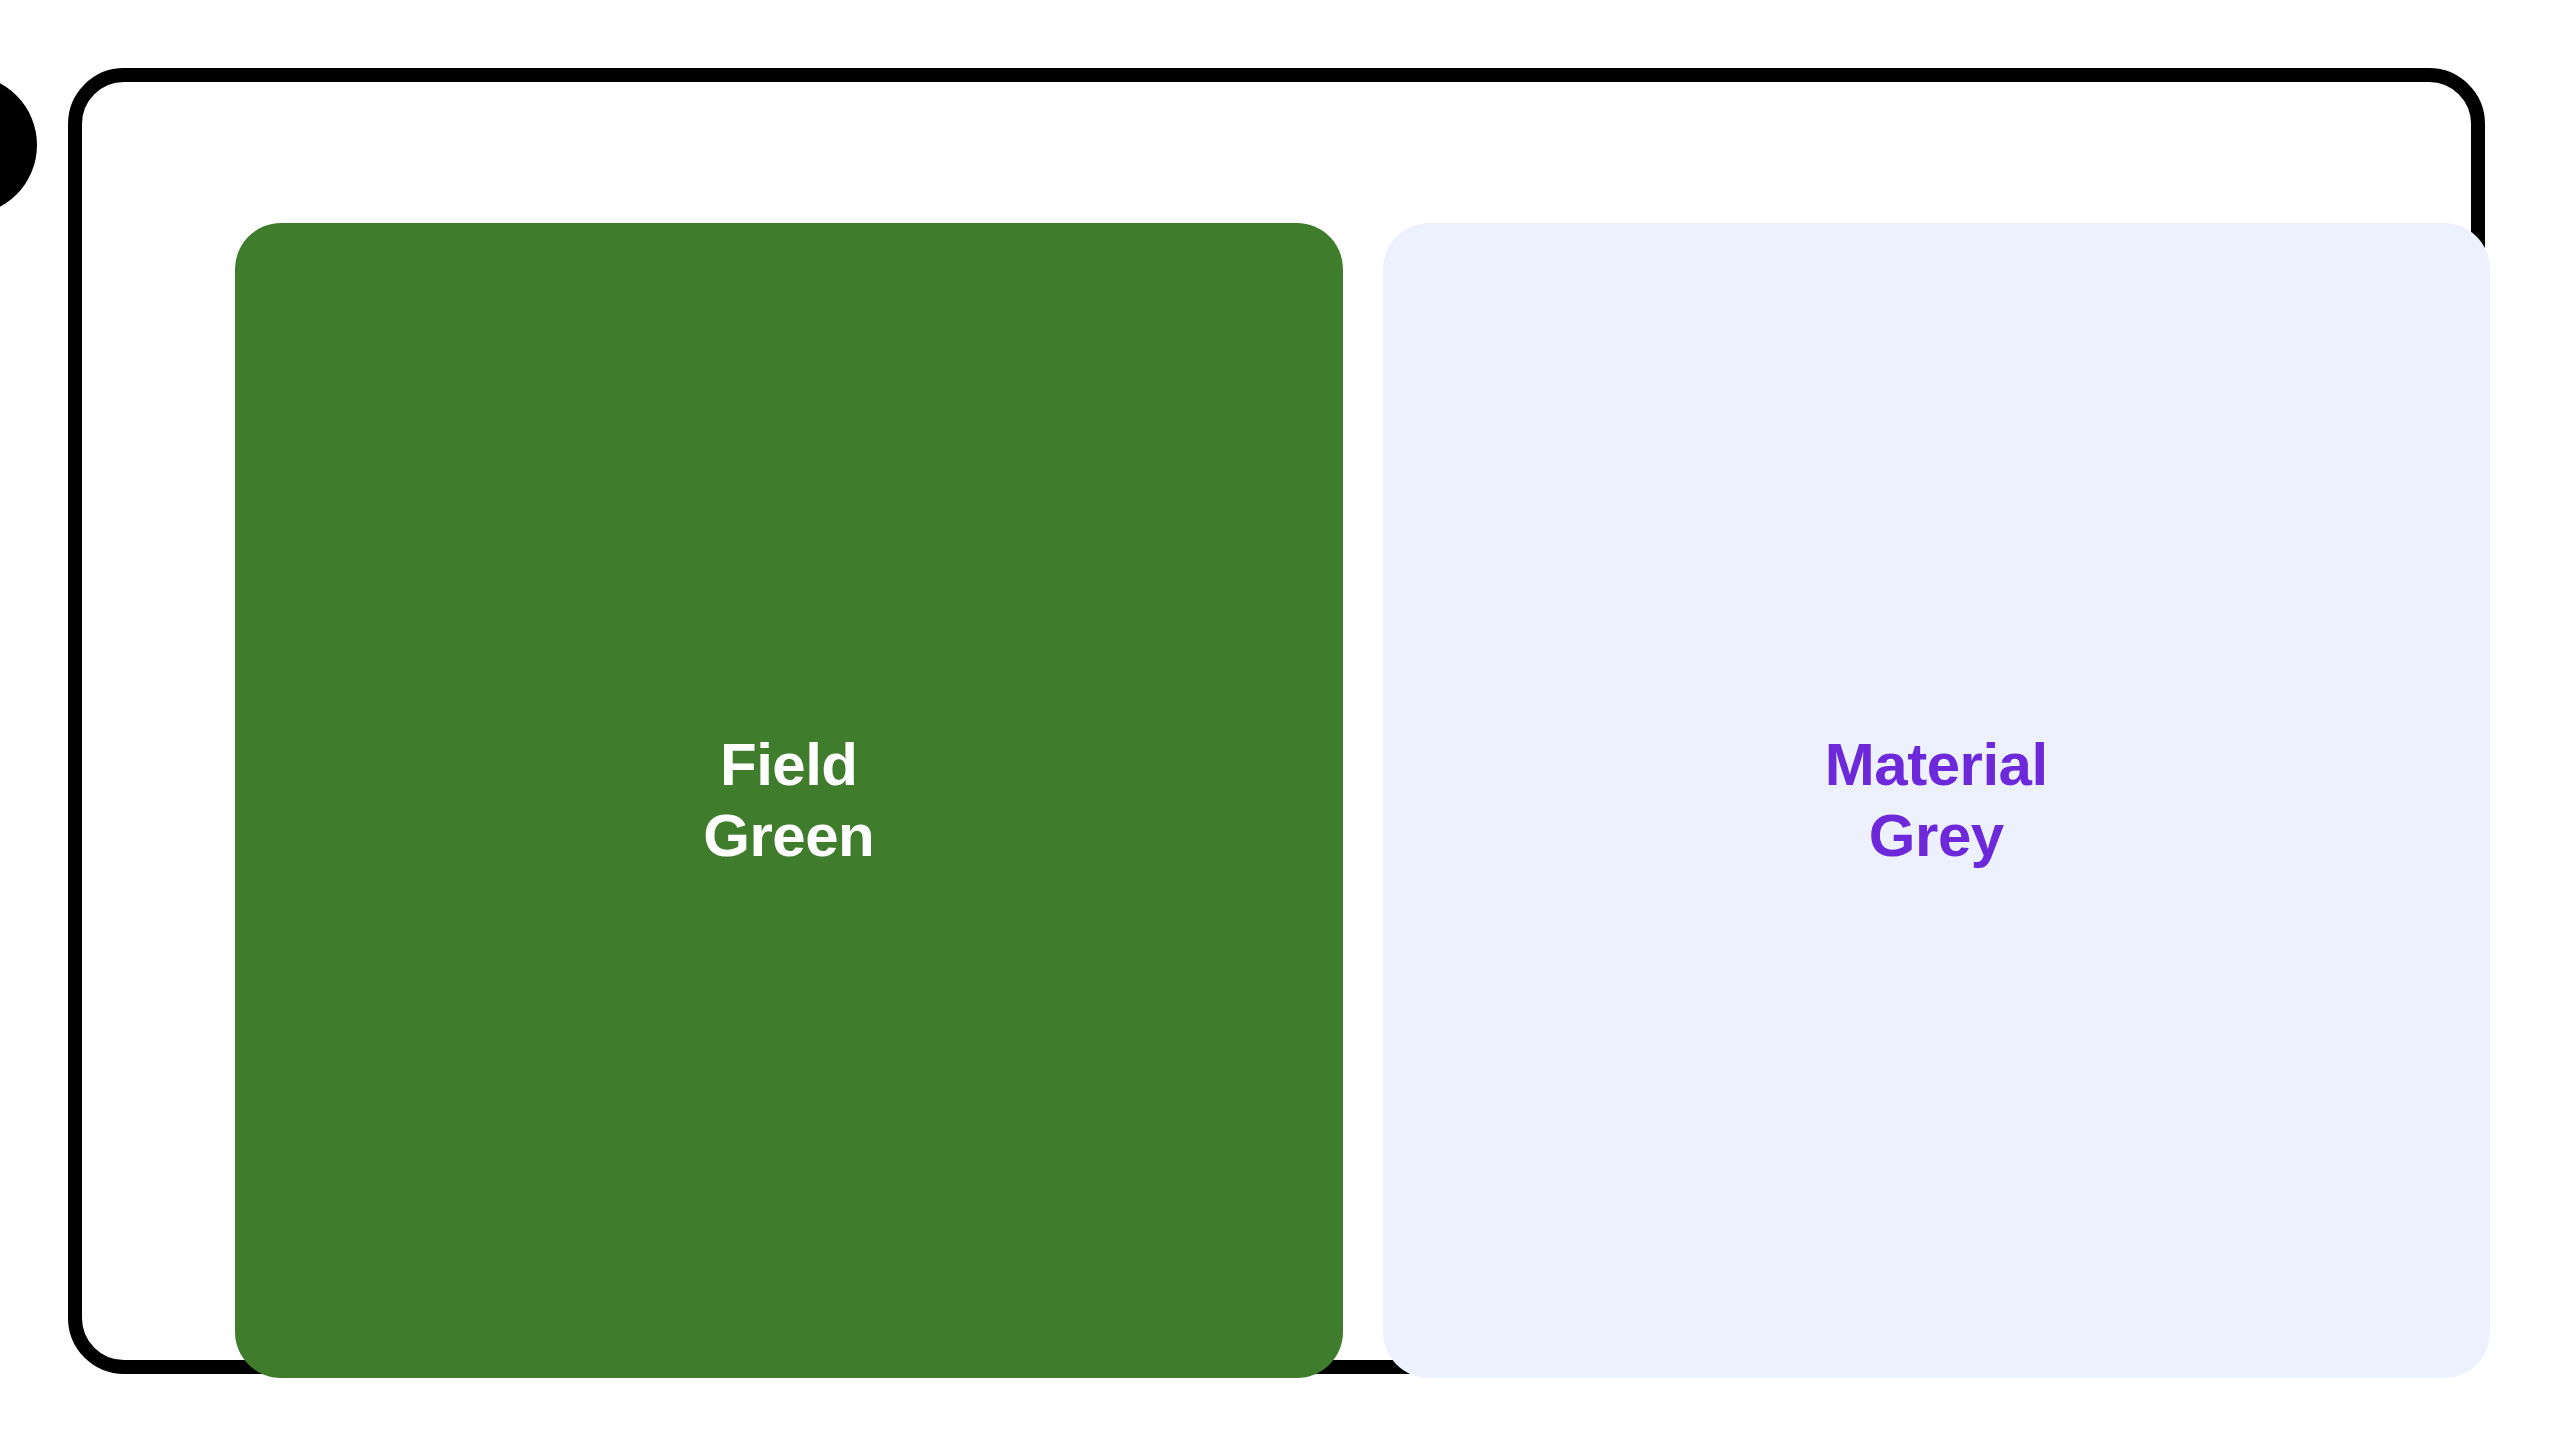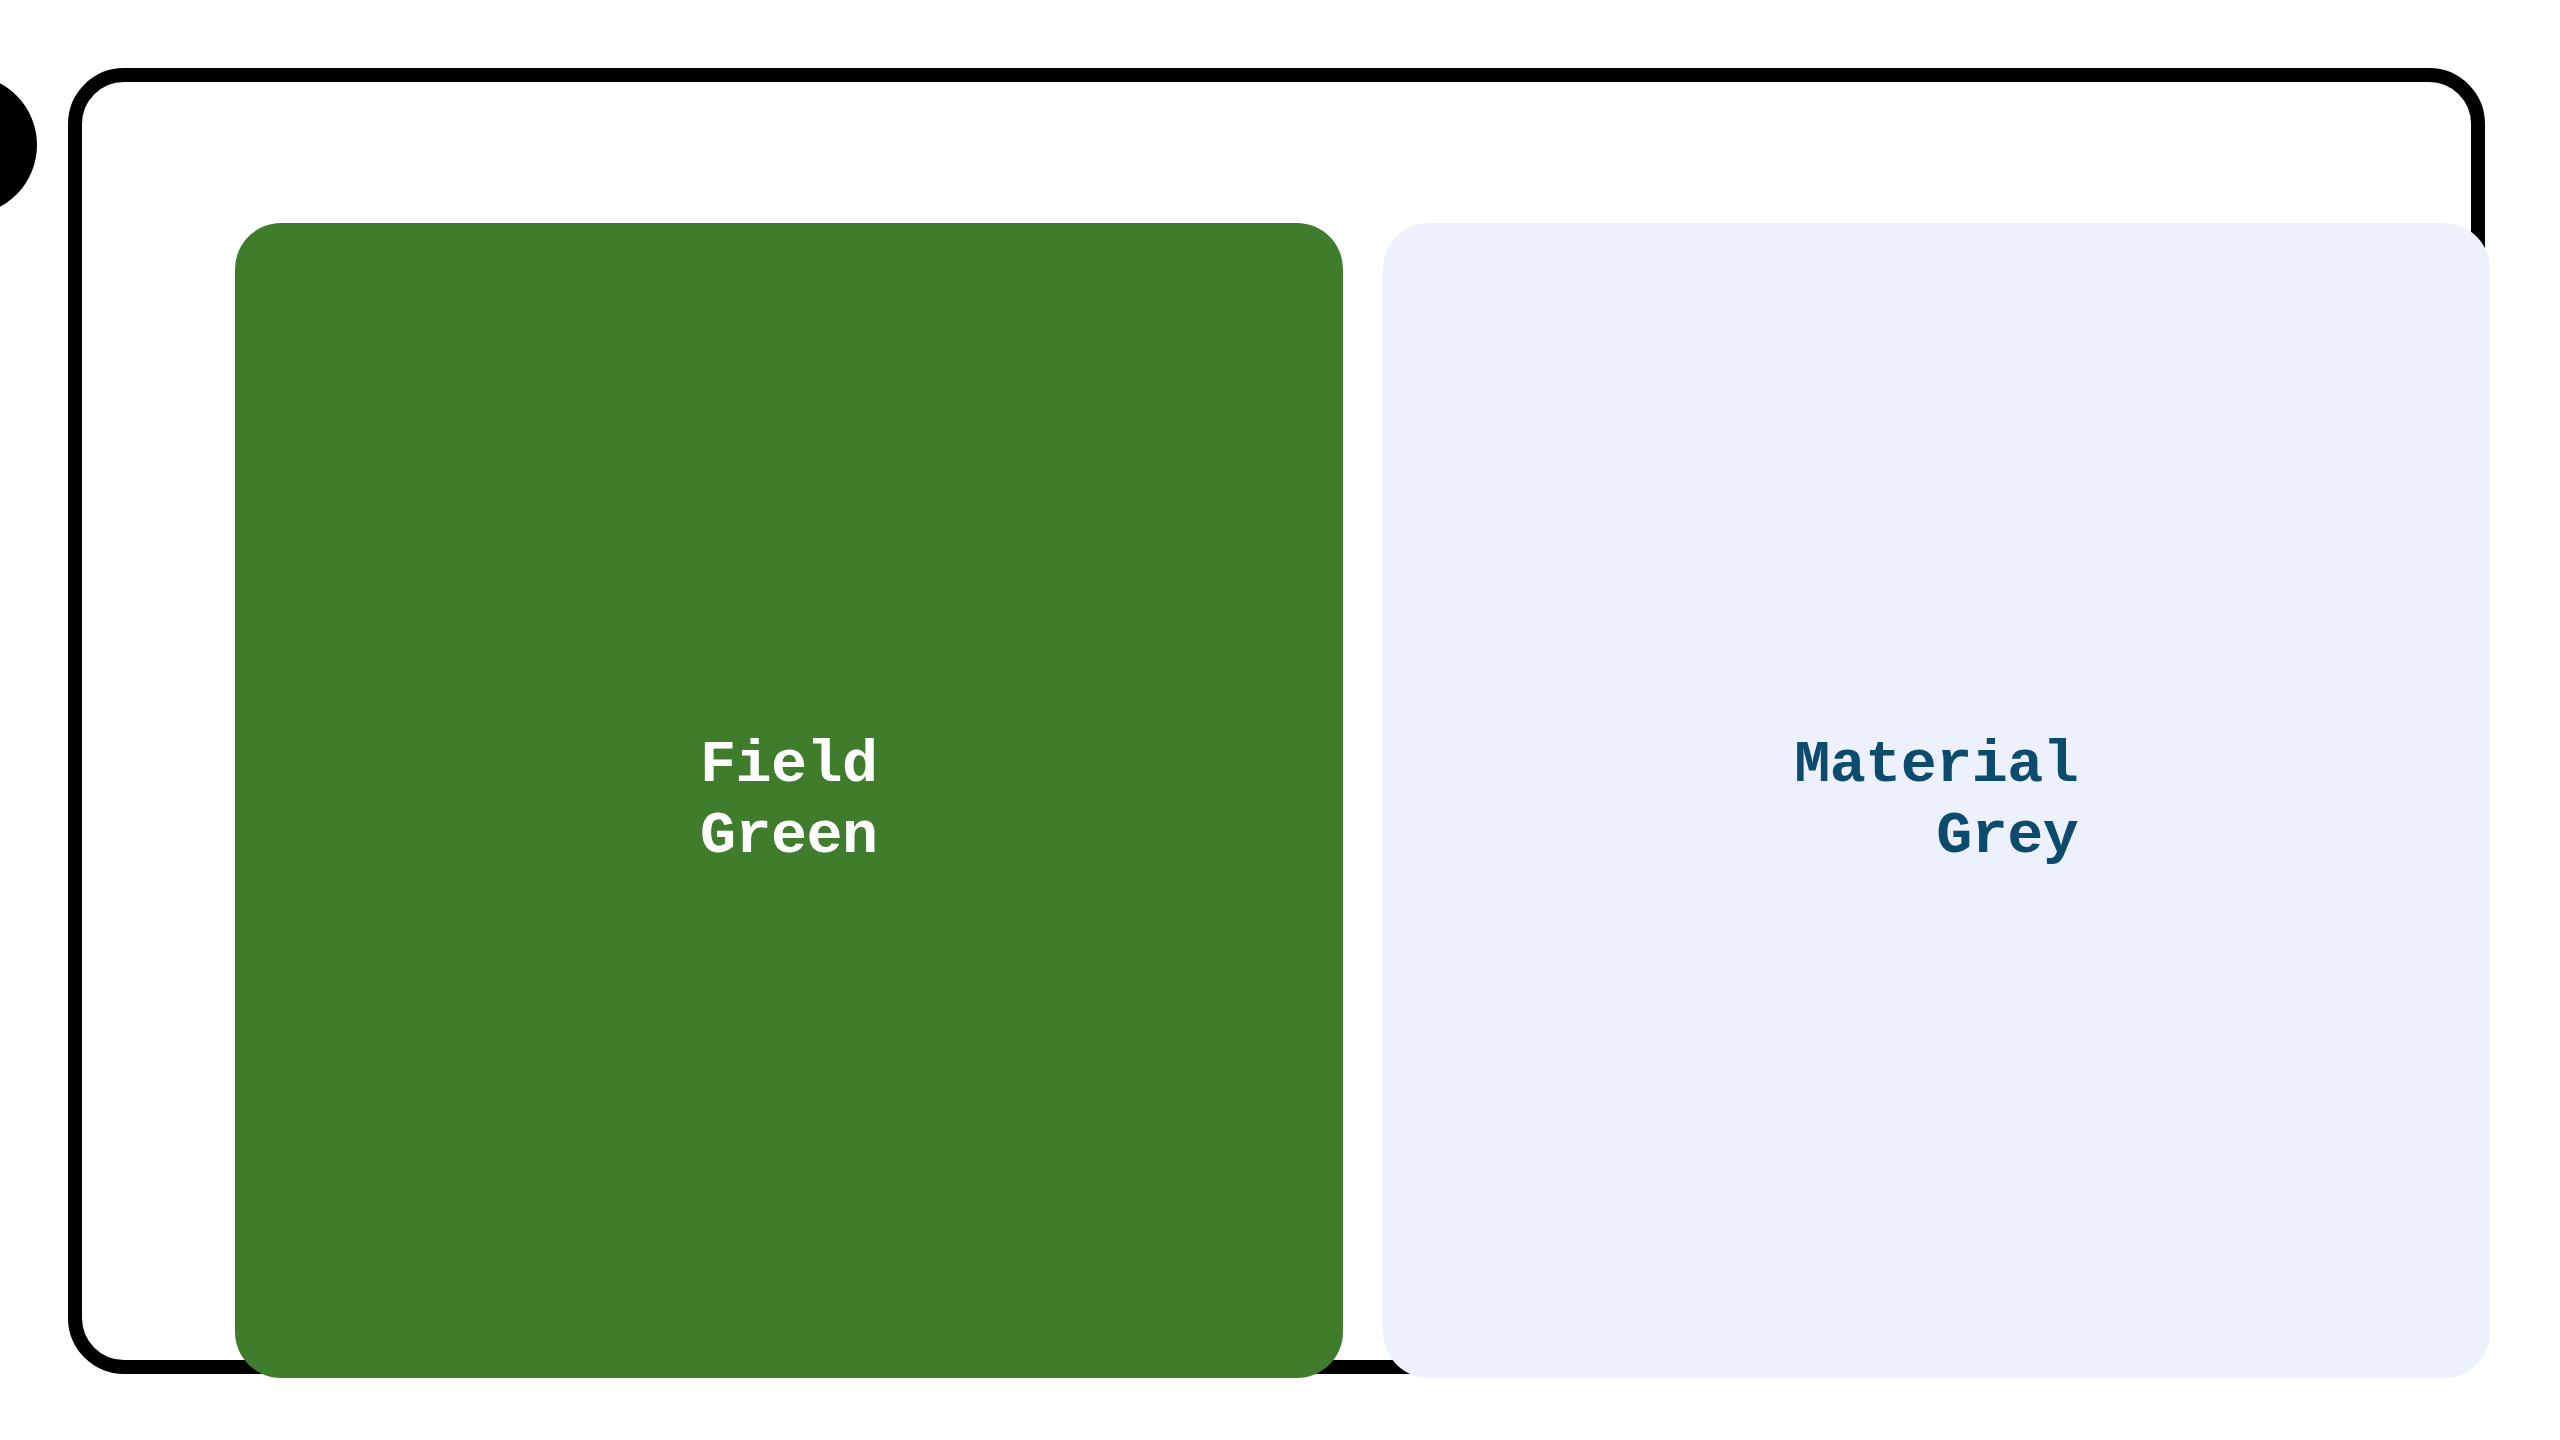--- a/index.html
+++ b/index.html
@@ -1,15 +1,15 @@
 <!DOCTYPE html>
 <html><head>
 <meta charset="utf-8">
 <style>
-  * { margin:0; padding:0; box-sizing:border-box;font-family:Liberation Mono, monospace; }
+  * { margin:0; padding:0; box-sizing:border-box; }
 
   html, body {
     width: 2560px;
     height: 1440px;
     background: #ffffff;
     overflow: hidden;
     font-family: "Liberation Sans", sans-serif;
   }
 
   #stage {
@@ -83,19 +83,19 @@
     <div class="swatch-row">
 
       <div class="swatch" style="background: rgb(63, 124, 44);">
         <span class="swatch-label" style="color: rgb(255, 255, 255);">Field
 Green</span>
       </div>
 
 
 
       <div class="swatch" style="background: rgb(237, 241, 253);">
-        <span class="swatch-label" style="color: #0c4a6e; text-align: right;">Material
+        <span class="swatch-label" style="color: #6d28d9;">Material
 Grey</span>
       </div>
 
     </div>
   </div>
 </div>
 
 </body></html>

